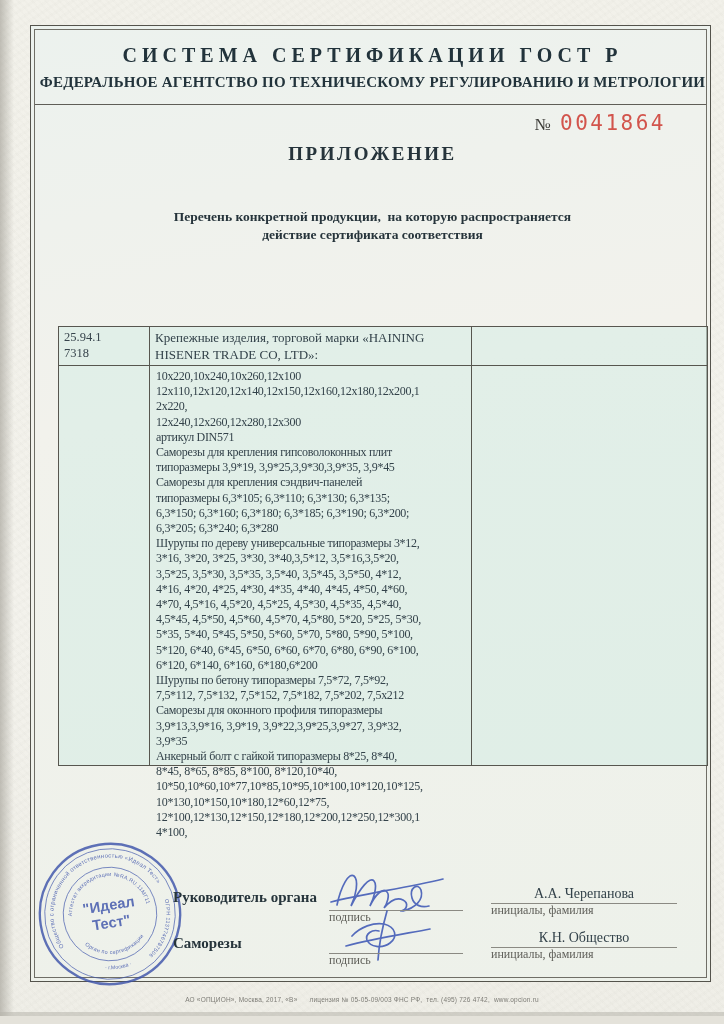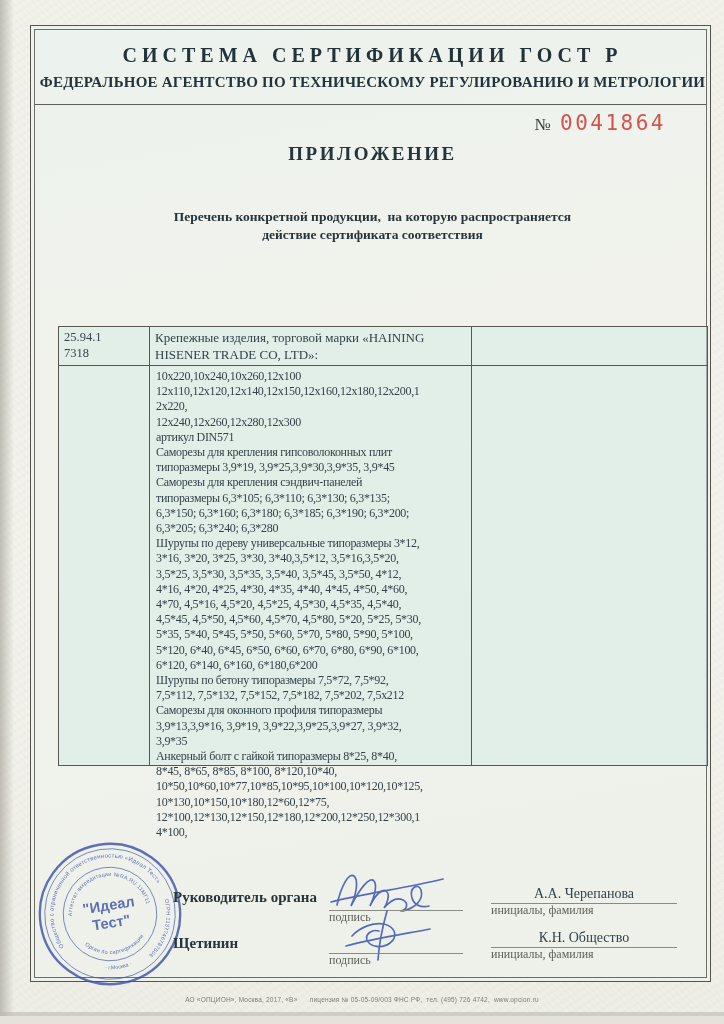--- a/index.html
+++ b/index.html
@@ -189,21 +189,21 @@
   <div class="abs" style="left:298px;top:884px;width:134px">
     <div class="sig-line"></div>
     <div class="sig-caption">подпись</div>
   </div>
   <div class="abs name-block" style="left:460px;top:858px">
     <div class="nm">А.А. Черепанова</div>
     <div class="sig-line"></div>
     <div class="sig-caption">инициалы, фамилия</div>
   </div>
 
-  <div class="abs sig-label" style="left:142px;top:909px">Щетинин</div>
+  <div class="abs sig-label" style="left:142px;top:909px">Саморезы</div>
 
   <svg class="abs" style="left:303px;top:880px" width="120" height="55" viewBox="0 0 120 55">
     <g fill="none" stroke="#3a54b4" stroke-width="1.7" stroke-linecap="round" opacity="0.85">
       <path d="M18,30 C26,21 40,16 50,18 C62,21 64,31 56,37 C48,43 36,41 33,34 C31,28 38,23 45,25"></path>
       <path d="M53,5 C49,19 45,38 44,54"></path>
       <path d="M12,40 C38,33 70,28 96,23"></path>
     </g>
   </svg>
   <div class="abs" style="left:298px;top:927px;width:134px">
     <div class="sig-line"></div>

